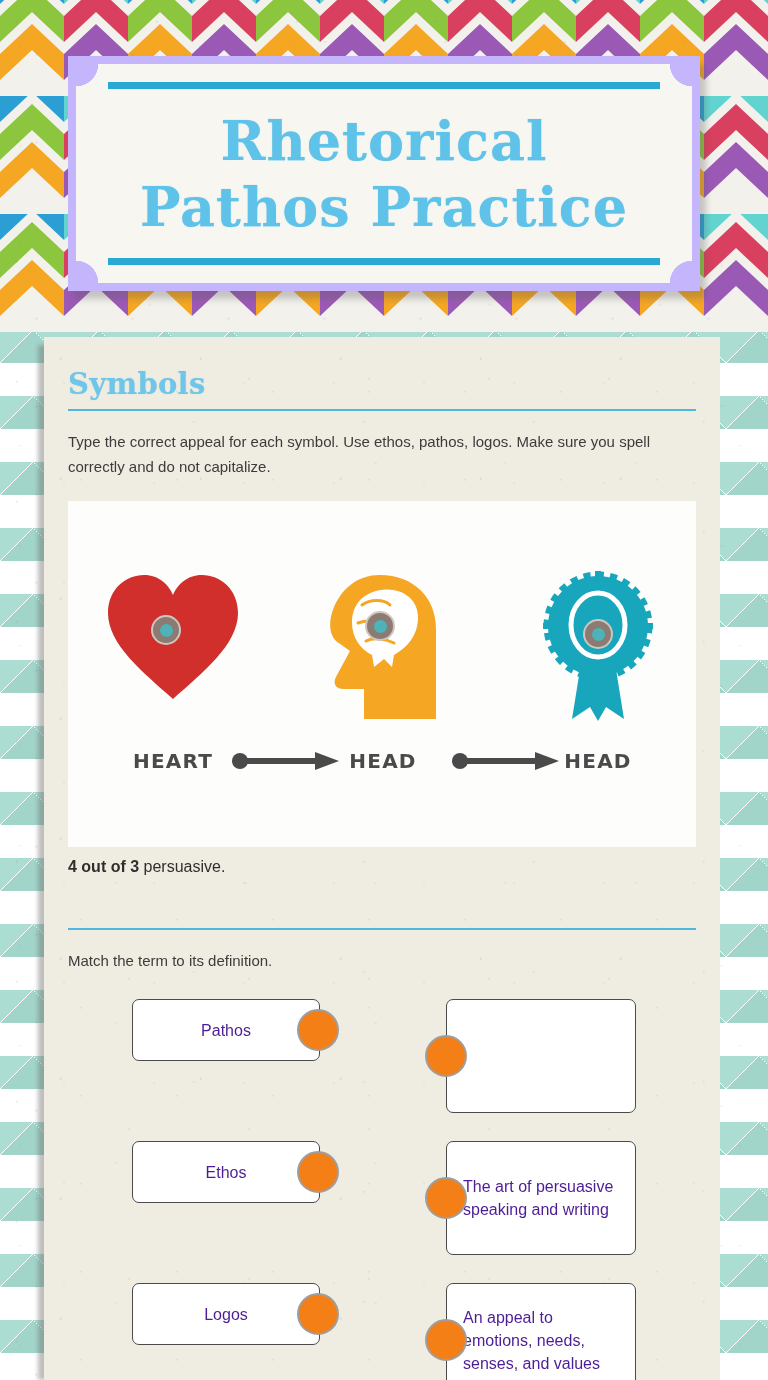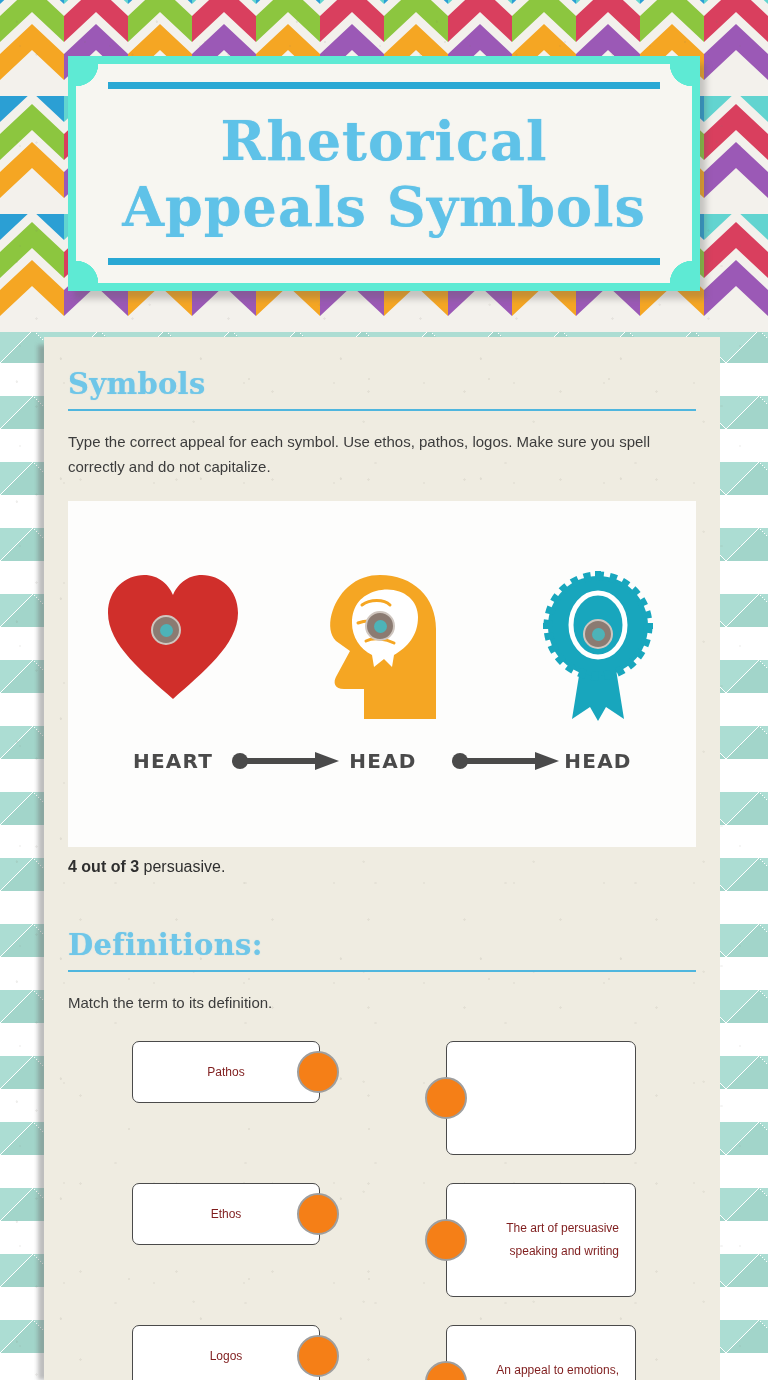--- a/index.html
+++ b/index.html
@@ -69,21 +69,21 @@
   .banner-shadow {
     position: absolute;
     left: 6px; top: 8px;
     width: 632px; height: 235px;
     background: rgba(90,90,90,.30);
     filter: blur(3px);
   }
   .banner {
     position: absolute;
     inset: 0;
-    background: #5eead4;
+    background: #c4b5fd;
     padding: 8px;
   }
   .banner-inner {
     position: relative;
     width: 100%; height: 100%;
     background: #f7f6f1;
     
     -webkit-mask:
       radial-gradient(circle 22px at 0 0, transparent 0 22px, #000 22.5px),
       radial-gradient(circle 22px at 100% 0, transparent 0 22px, #000 22.5px),
@@ -245,24 +245,24 @@
   .match-col.right { left: 378px; width: 190px; }
 
   .card {
     position: relative;
     background: #ffffff;
     border: 1.5px solid #4a4a4a;
     border-radius: 7px;
     display: flex;
     align-items: center;
     justify-content: center;
-    text-align: right;
-    font-size: 12px;
+    text-align: left;
+    font-size: 16px;
     line-height: 23px;
-    color: #7f1d1d;
+    color: #4c1d95;
   }
   .card.term { height: 62px; margin-bottom: 80px; }
   .card.def  { height: 114px; margin-bottom: 28px; padding: 0 16px; }
 
   .dot {
     position: absolute;
     width: 42px; height: 42px;
     border-radius: 50%;
     background: #f57f17;
     border: 2px solid #9e9e9e;
@@ -298,21 +298,21 @@
 
   <div class="speckle"></div>
 
   <div class="banner-wrap">
     <div class="banner-shadow"></div>
     <div class="banner">
       <div class="banner-inner">
         <div class="banner-rule top"></div>
         <div class="banner-title">
           <span class="line">Rhetorical</span>
-          <span class="line">Appeals Symbols</span>
+          <span class="line">Pathos Practice</span>
         </div>
         <div class="banner-rule bottom"></div>
       </div>
     </div>
   </div>
 
   <div class="panel-shadow"></div>
   <div class="panel">
     <div class="speckle"></div>
     <div class="panel-body">
@@ -384,21 +384,20 @@
           </div>
 
         </div>
       </div>
 
       <div class="progress">
         <b>4 out of 3</b><span> persuasive.</span>
       </div>
 
       <div class="defs">
-        <div class="section-head">Definitions:</div>
         <div class="section-rule"></div>
         <div class="section-desc">Match the term to its definition.</div>
 
         <div class="match-grid">
 
           <div class="match-col left">
             <div class="card term">
               <span>Pathos</span>
               <span class="dot right-edge"></span>
             </div>

